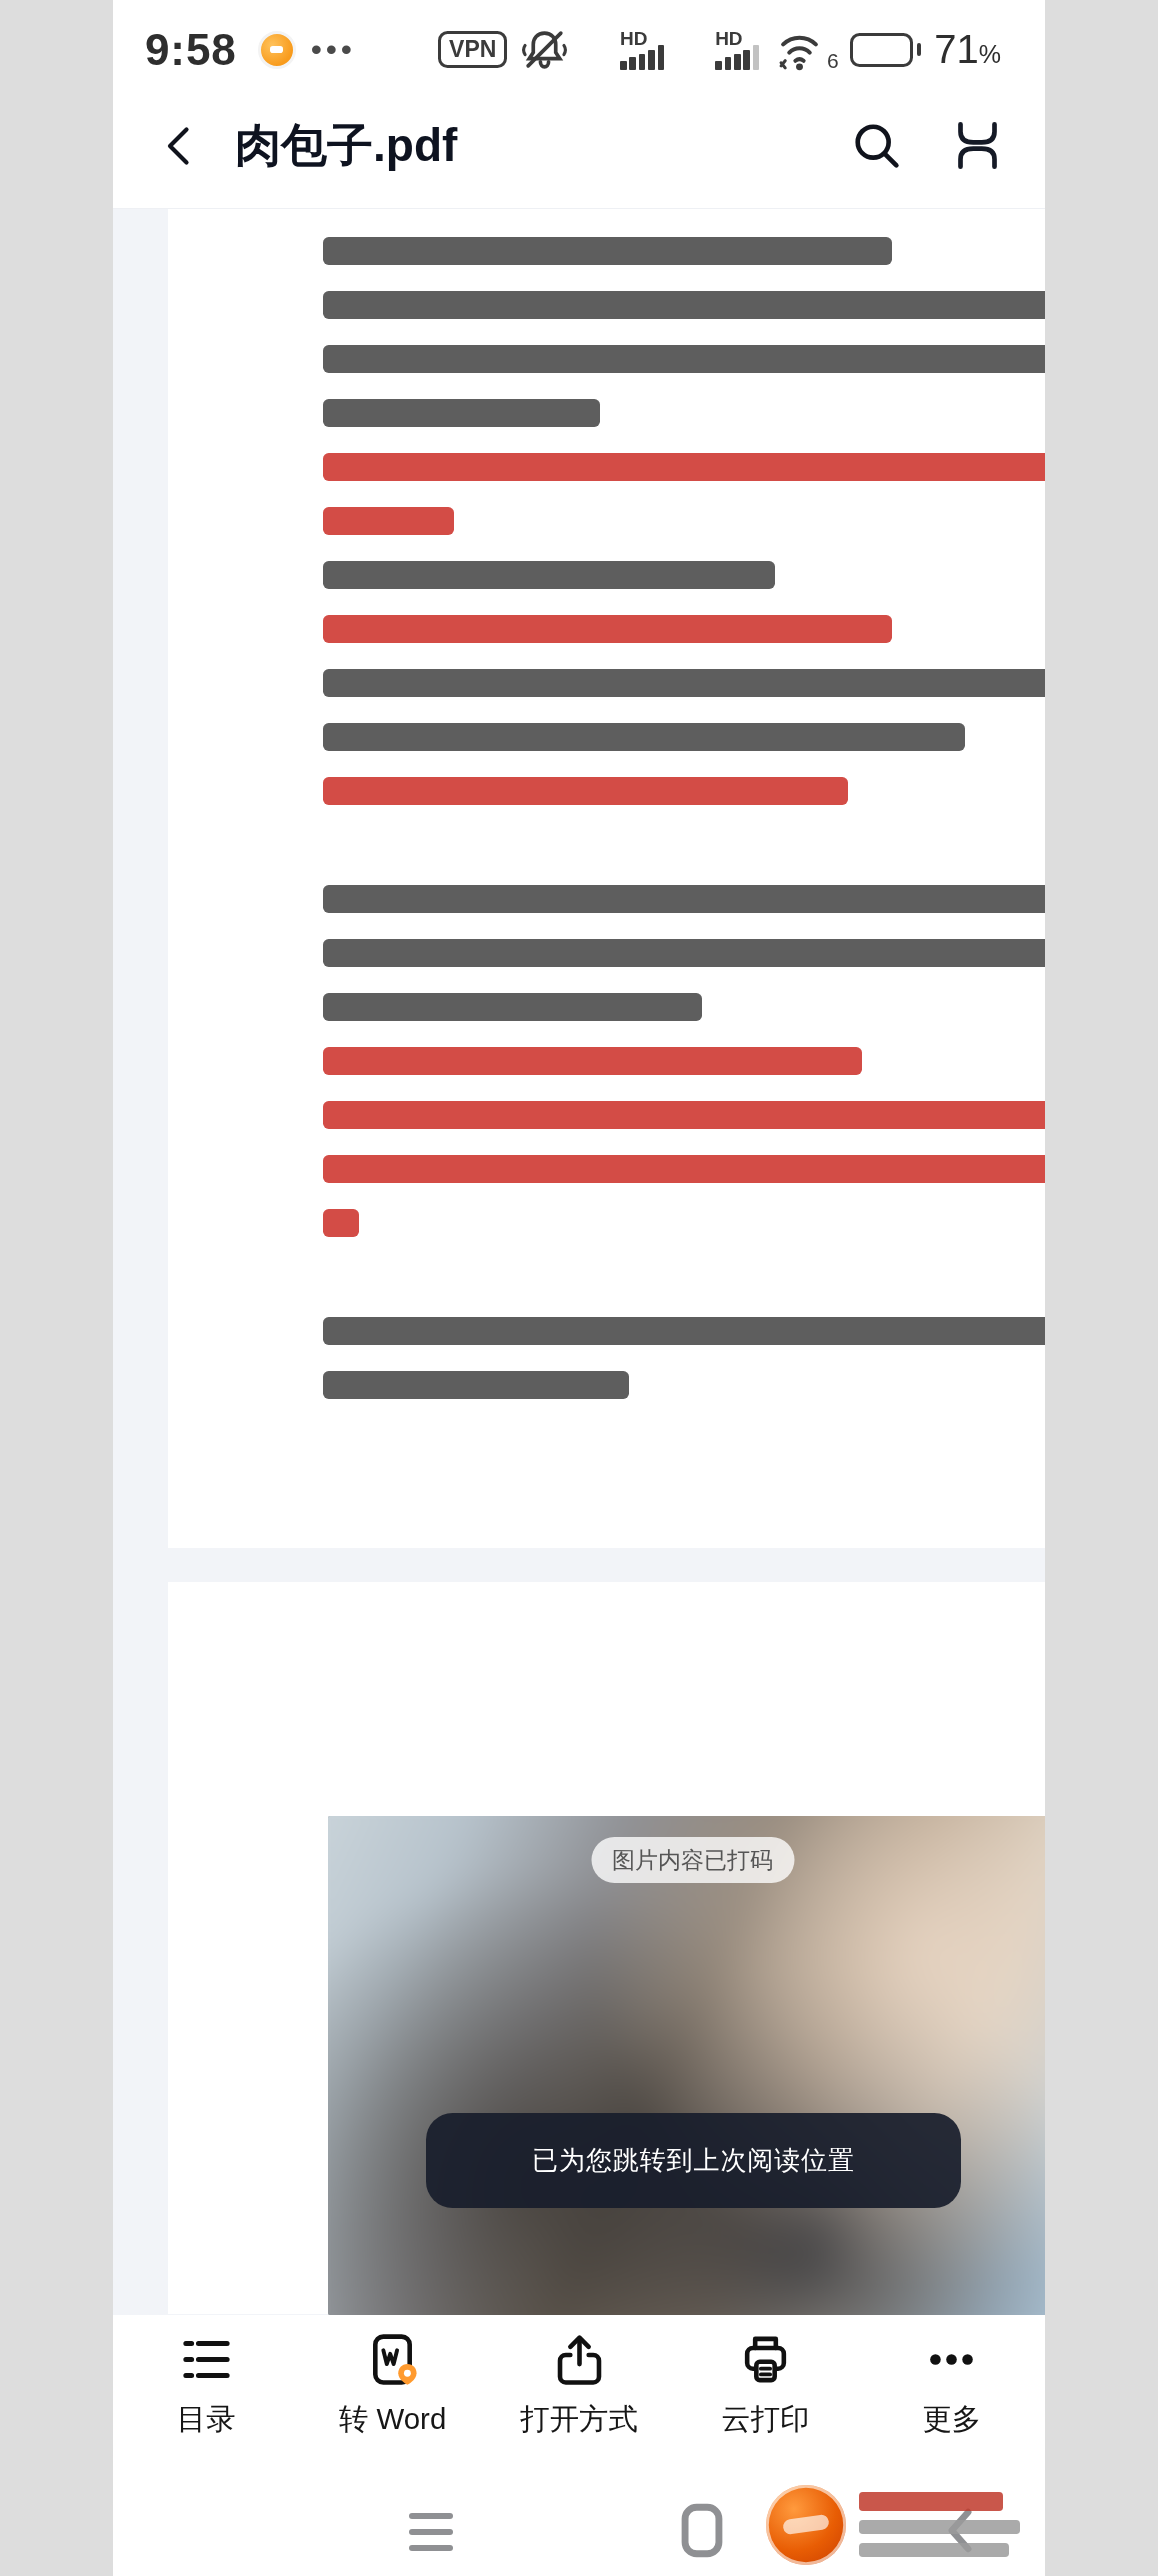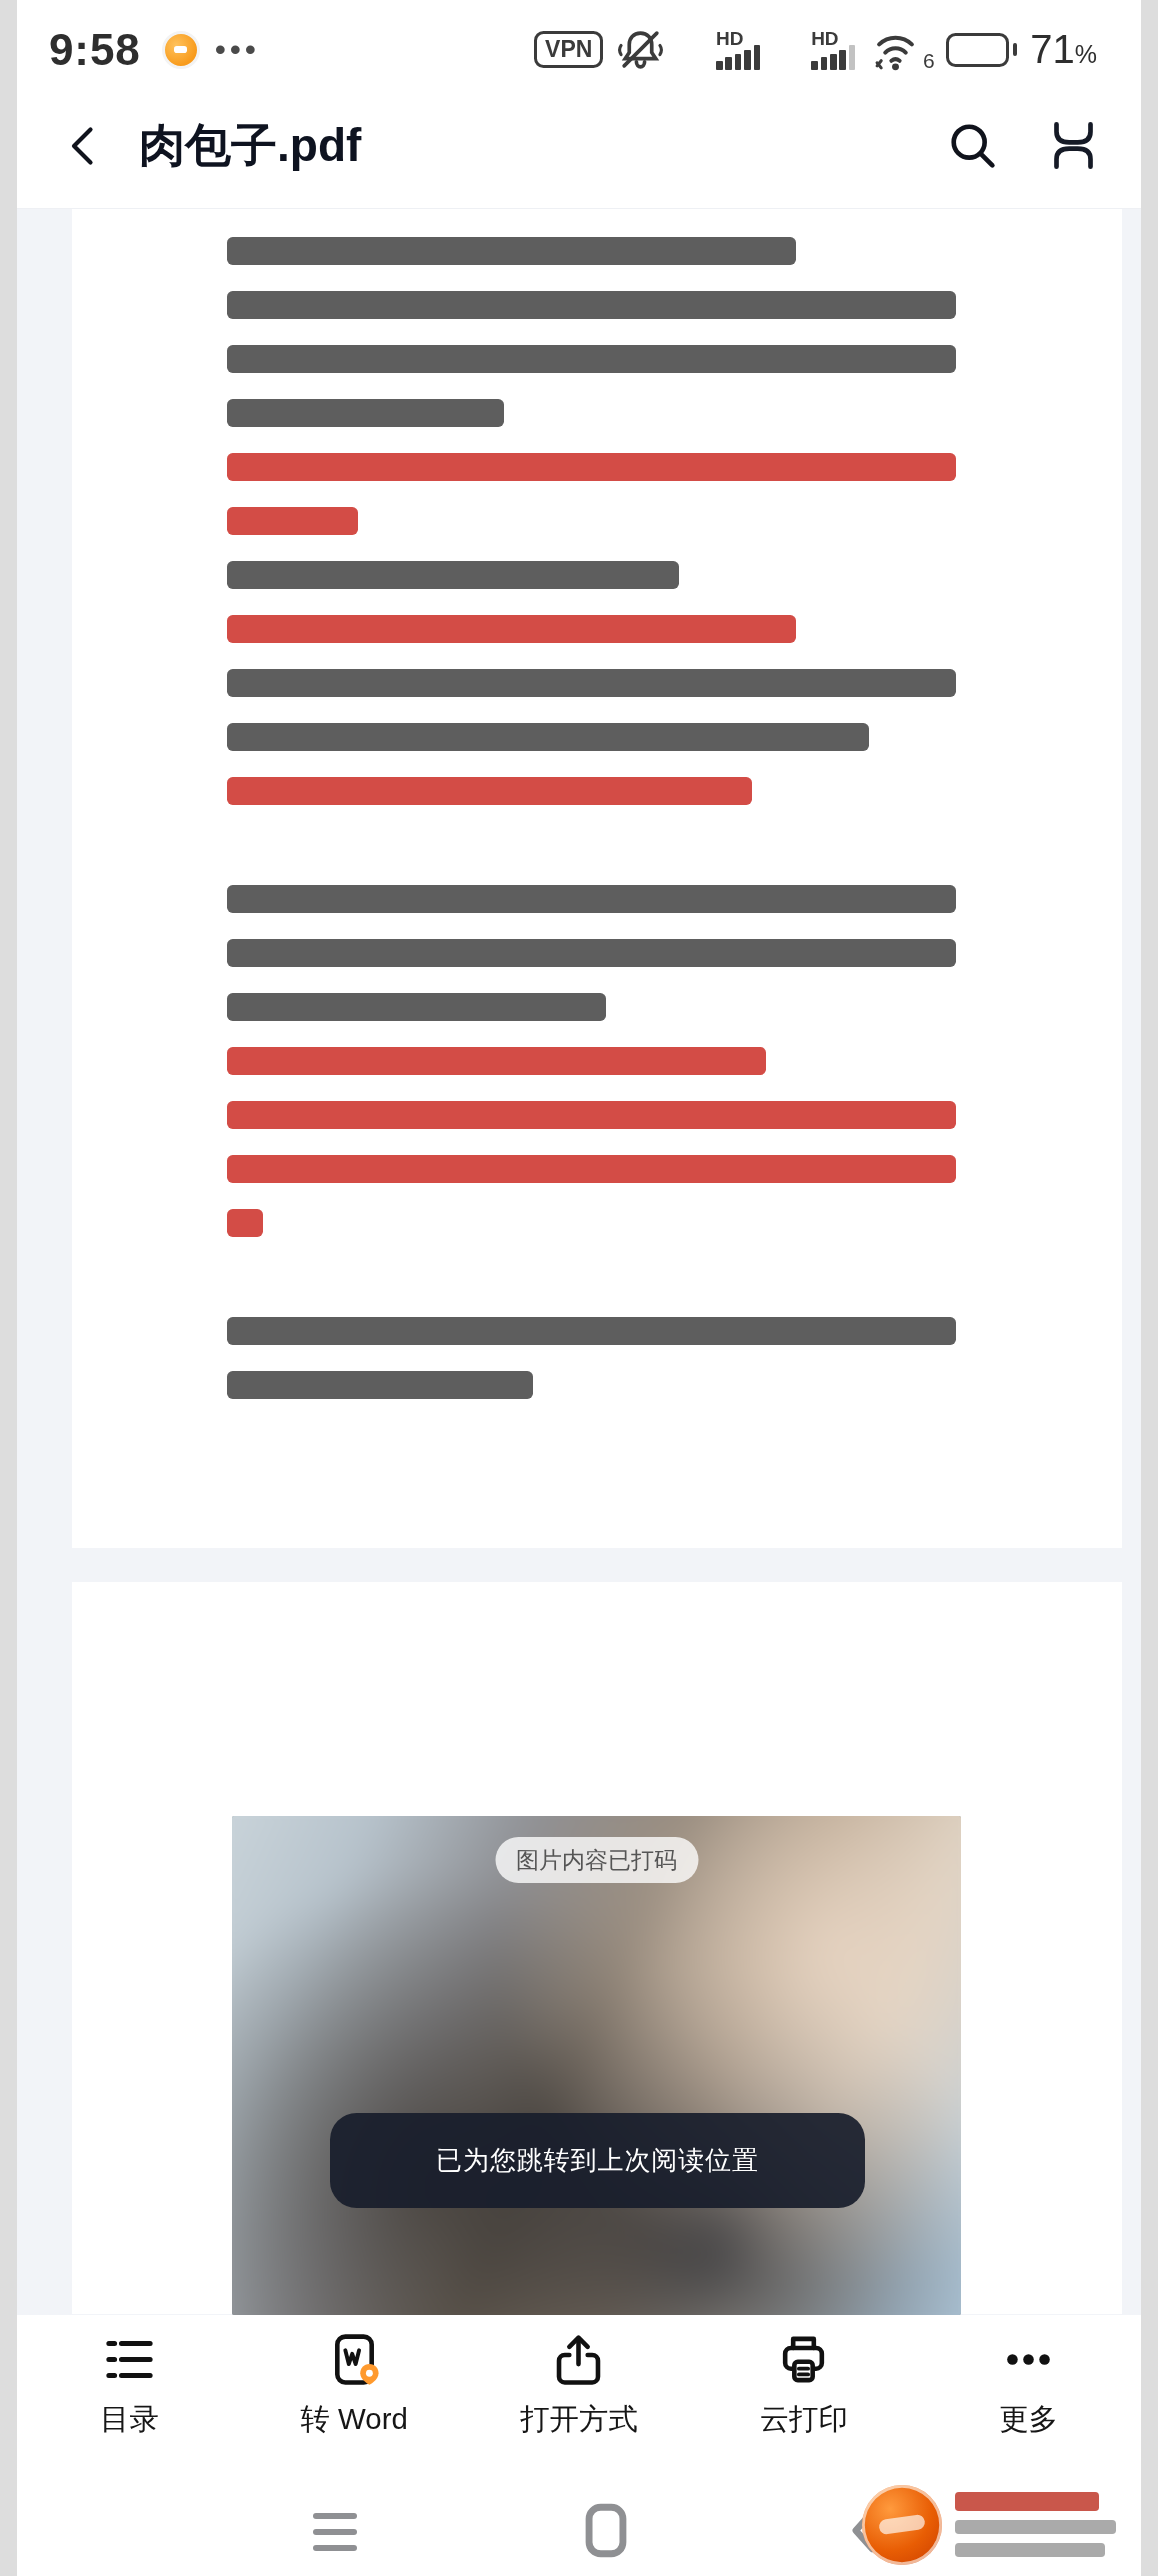--- a/index.html
+++ b/index.html
@@ -1,18 +1,18 @@
 <!DOCTYPE html>
 <html style="font-size:15px"><head>
 <meta charset="utf-8">
 <style>
   * { margin:0; padding:0; box-sizing:border-box; }
   html,body { background:#ddd; }
   .phone {
-    position:relative; width:1124px; height:2576px; background:#0c4a6e;
+    position:relative; width:932px; height:2576px; background:#0c4a6e;
     font-family:"Liberation Sans","DejaVu Sans",sans-serif; overflow:hidden;
     margin:0 auto;
   }
   
   .status-bar {
     position:absolute; top:0; left:0; right:0; height:99px;
     display:flex; align-items:center; padding:0 44px 0 32px; background:#fff;
     color:#3b3b3b;
   }
   .sb-time { font-size:44px; font-weight:700; color:#2e2e2e; letter-spacing:0.9px; }

